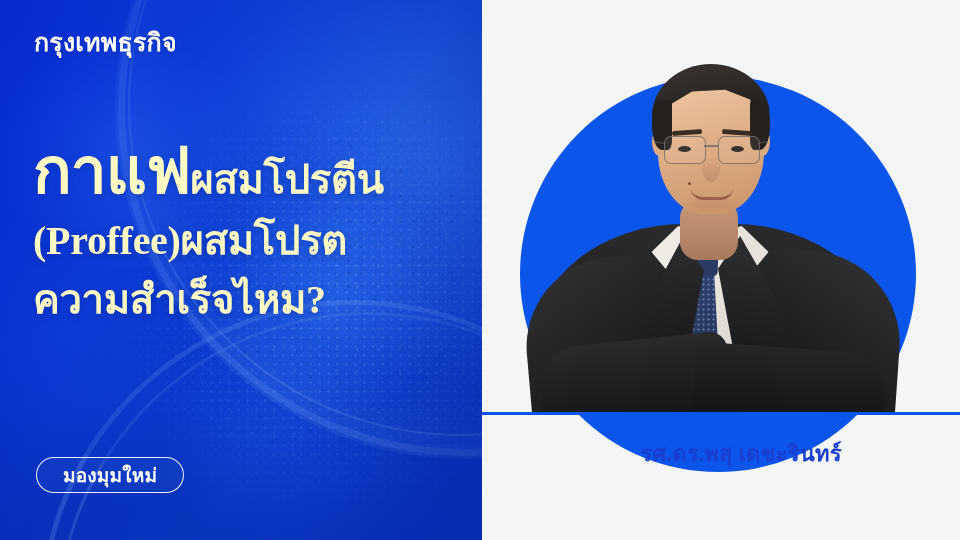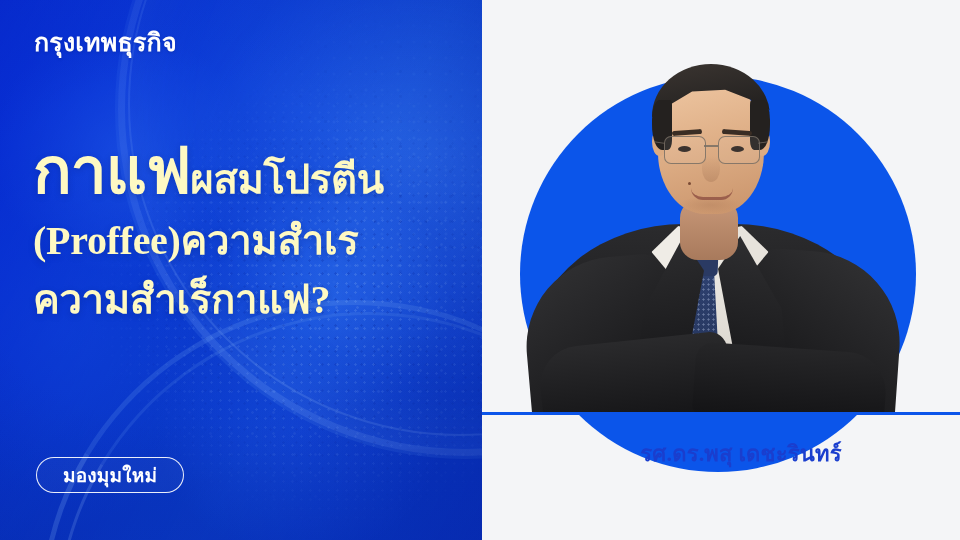--- a/index.html
+++ b/index.html
@@ -461,22 +461,22 @@
     <div class="arc-sweep2"></div>
     <div class="blue-wash"></div>
     <div class="vignette"></div>
 
     <div class="brand">กรุงเทพธุรกิจ</div>
 
     <div class="headline">
       <span class="hl-line l1">
         <span class="hl-big">กาแฟ</span><span class="hl-med">ผสมโปรตีน</span>
       </span>
-      <span class="hl-line l2">(Proffee)ความสำเร</span>
-      <span class="hl-line l3">ความสำเร็กาแฟ?</span>
+      <span class="hl-line l2">(Proffee)ผสมโปรต</span>
+      <span class="hl-line l3">ความสำเร็จไหม?</span>
     </div>
 
     <div class="badge">มองมุมใหม่</div>
   </div>
 
   <div class="right-panel">
 
     <div class="portrait-circle"></div>
 
     <div class="portrait-clip">

